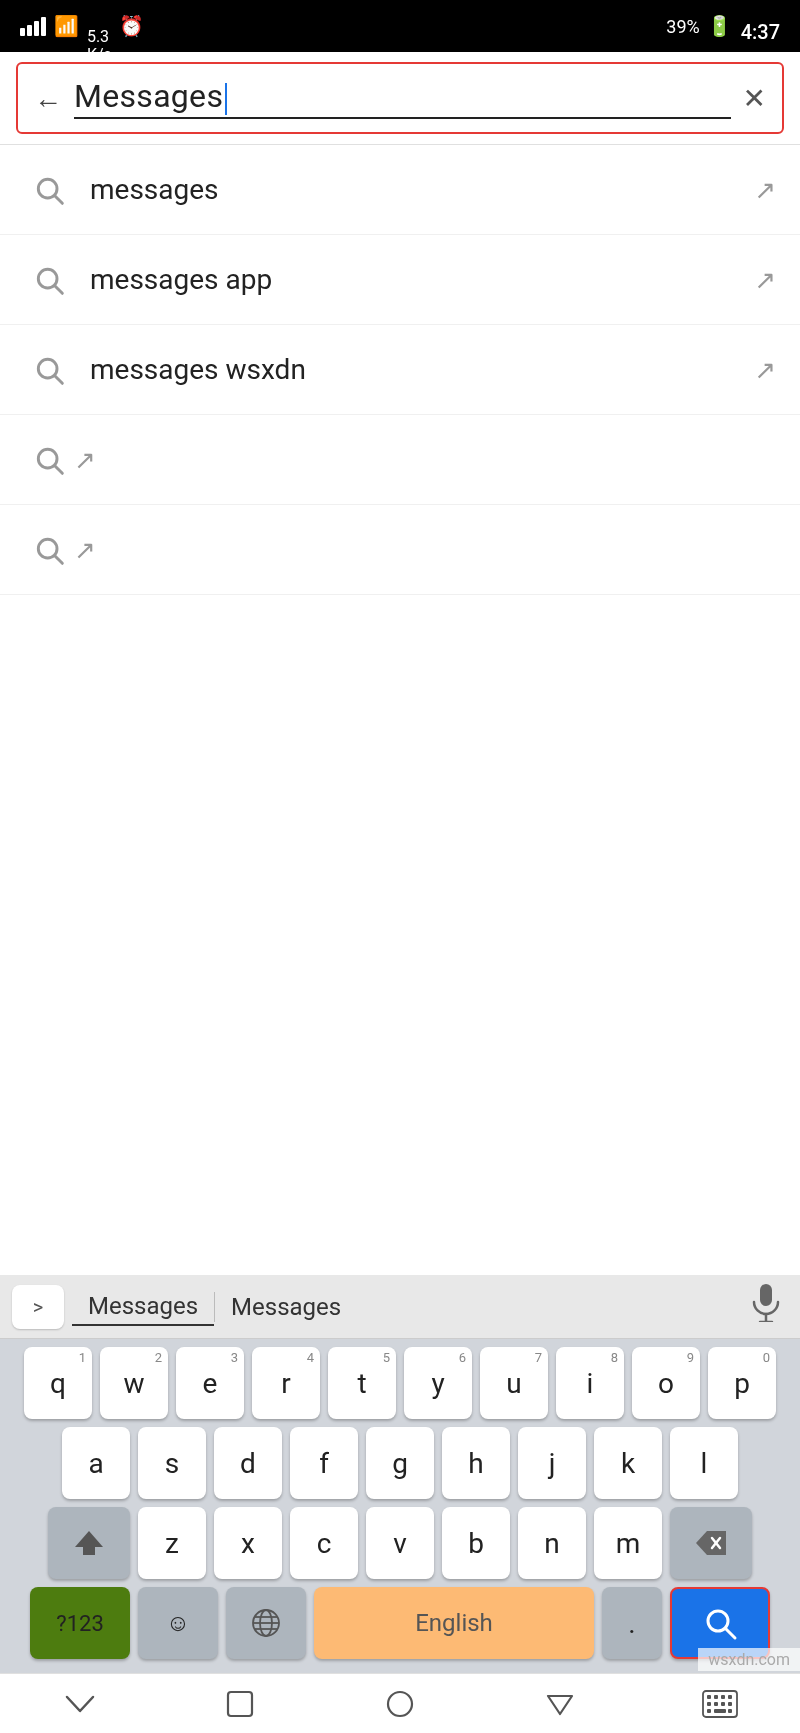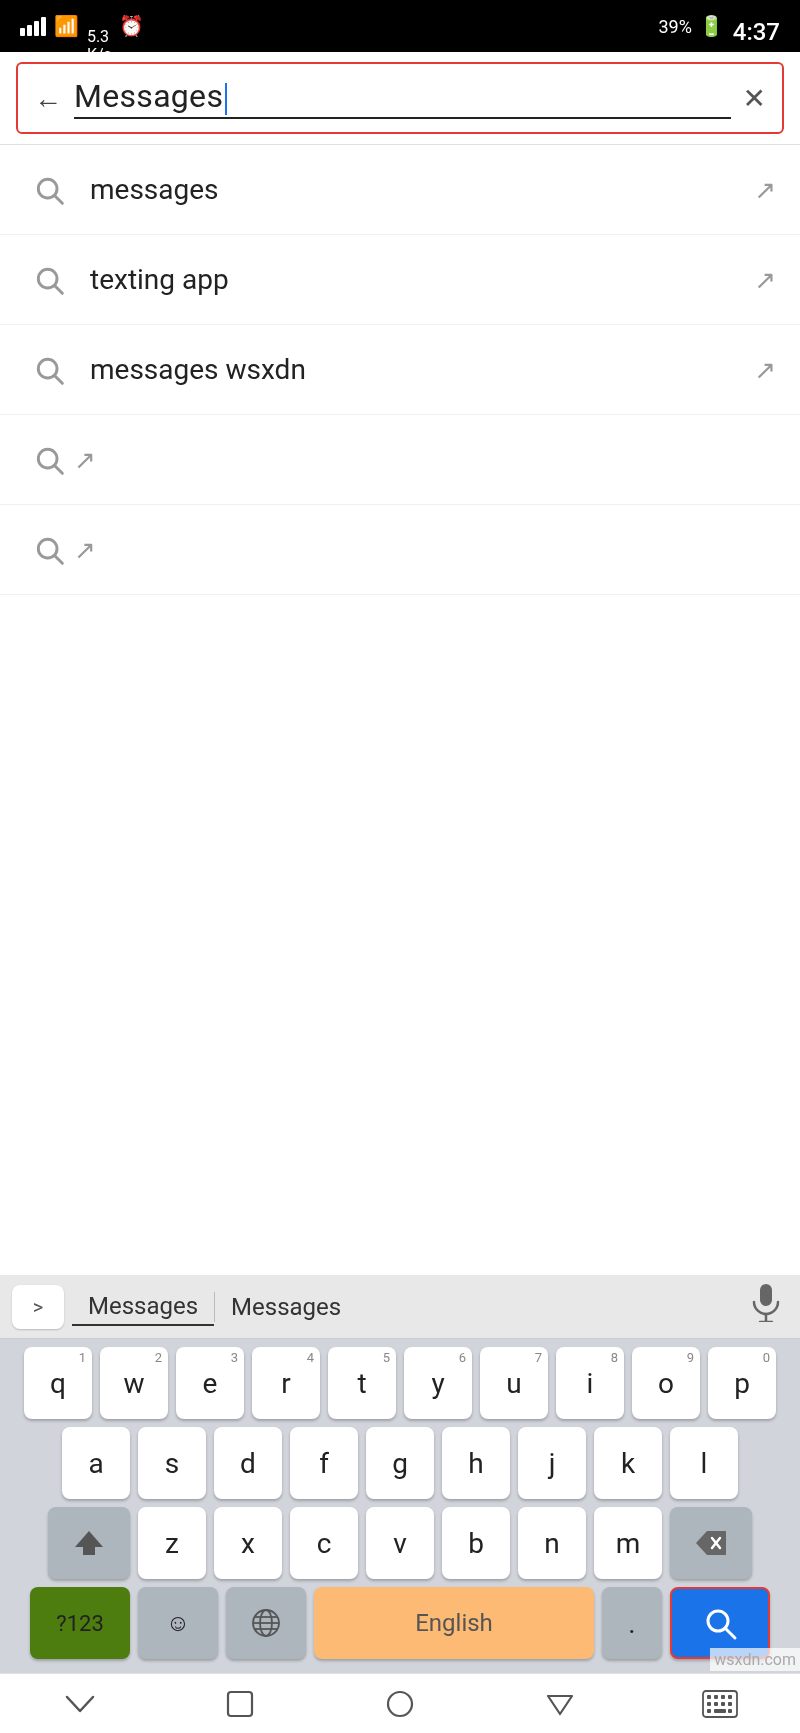--- a/index.html
+++ b/index.html
@@ -39,21 +39,21 @@
       gap: 2px;
       height: 20px;
     }
     .signal-bars span {
       background: #fff;
       width: 5px;
       border-radius: 1px;
     }
     .wifi-icon { font-size: 20px; }
     .status-text { font-size: 18px; margin-top: 40px; }
-    .time { font-size: 24px; font-weight: 500; margin-top: 12px; }
+    .time { font-size: 20px; font-weight: 500; margin-top: 12px; }
 
     
     .search-bar {
       background: #fff;
       border: 2.5px solid #e53935;
       margin: 10px 16px;
       border-radius: 6px;
       height: 72px;
       display: flex;
       align-items: center;
@@ -293,21 +293,21 @@
       height: 50px;
     }
 
     
     .watermark {
       position: fixed;
       bottom: 62px;
       right: 0;
       font-size: 16px;
       color: #aaa;
-      padding: 2px 4px;
+      padding: 2px 10px;
       background: rgba(255,255,255,0.7);
     }
   </style>
 </head>
 <body>
 
 <div class="status-bar">
   <div class="status-left">
     <div class="signal-bars">
       <span style="height:8px"></span>
@@ -350,21 +350,21 @@
     <span class="arrow-icon">↗</span>
   </div>
 
   <div class="suggestion-item">
     <div class="search-icon-wrap">
       <svg class="search-icon-svg" viewBox="0 0 24 24" fill="none" stroke="#999" stroke-width="2.2" stroke-linecap="round" stroke-linejoin="round">
         <circle cx="11" cy="11" r="7"></circle>
         <line x1="16.5" y1="16.5" x2="22" y2="22"></line>
       </svg>
     </div>
-    <span class="suggestion-text">texting app</span>
+    <span class="suggestion-text">messages app</span>
     <span class="arrow-icon">↗</span>
   </div>
 
   <div class="suggestion-item">
     <div class="search-icon-wrap">
       <svg class="search-icon-svg" viewBox="0 0 24 24" fill="none" stroke="#999" stroke-width="2.2" stroke-linecap="round" stroke-linejoin="round">
         <circle cx="11" cy="11" r="7"></circle>
         <line x1="16.5" y1="16.5" x2="22" y2="22"></line>
       </svg>
     </div>

